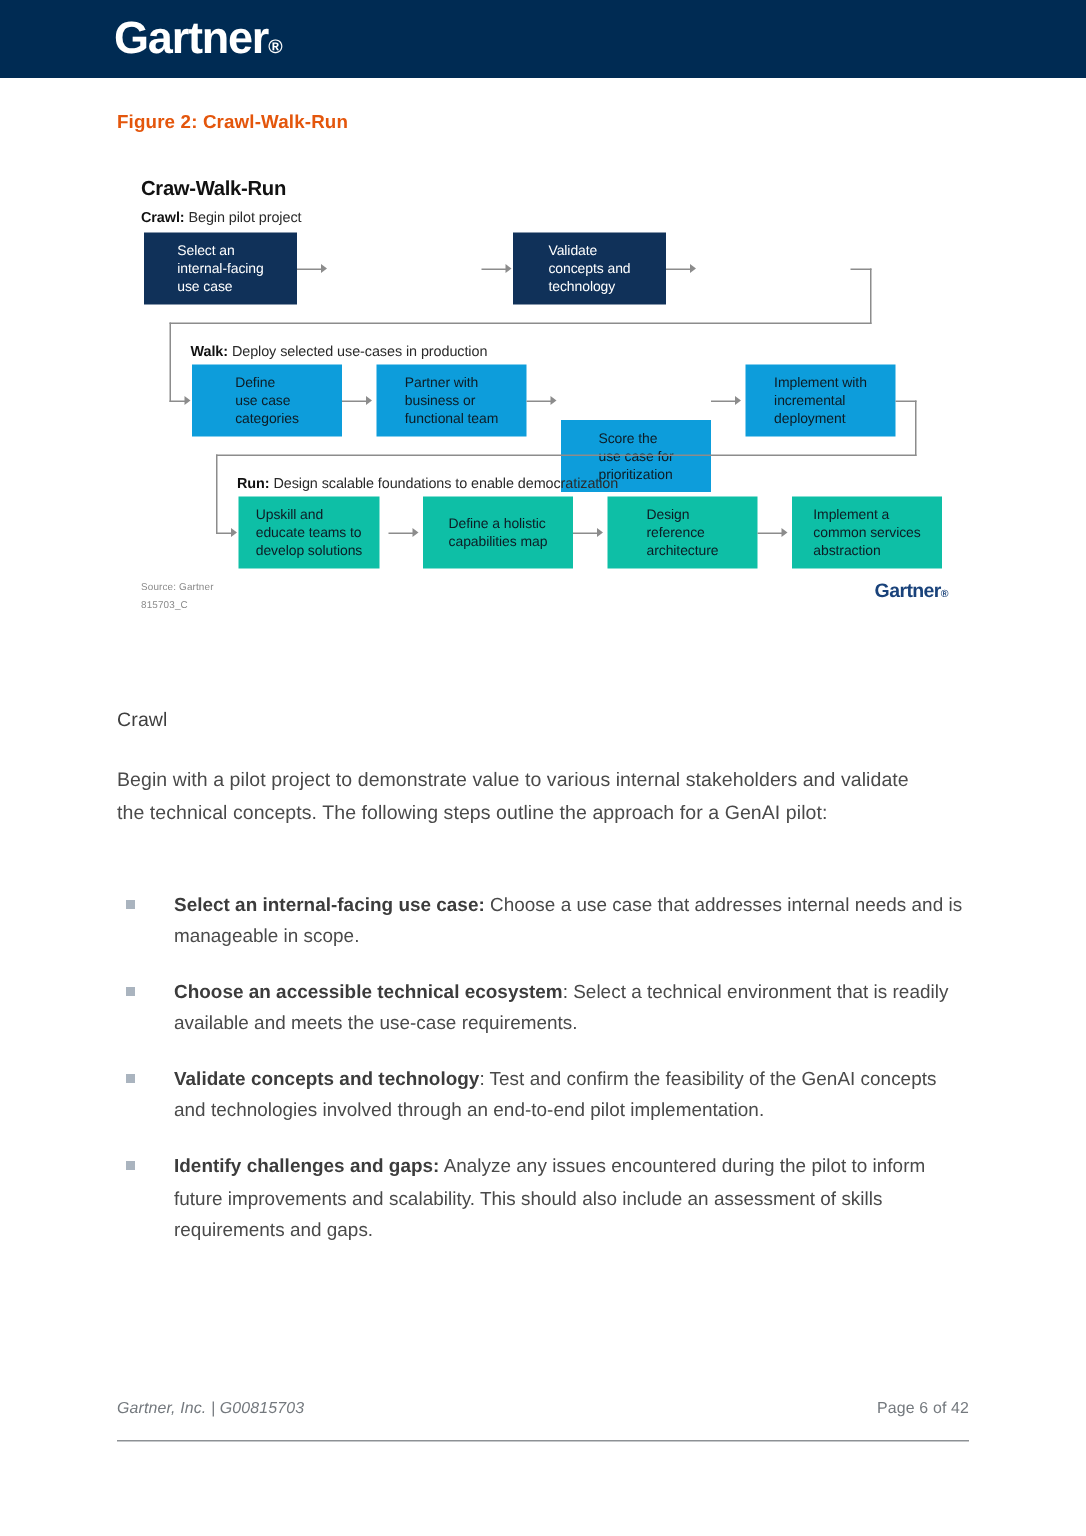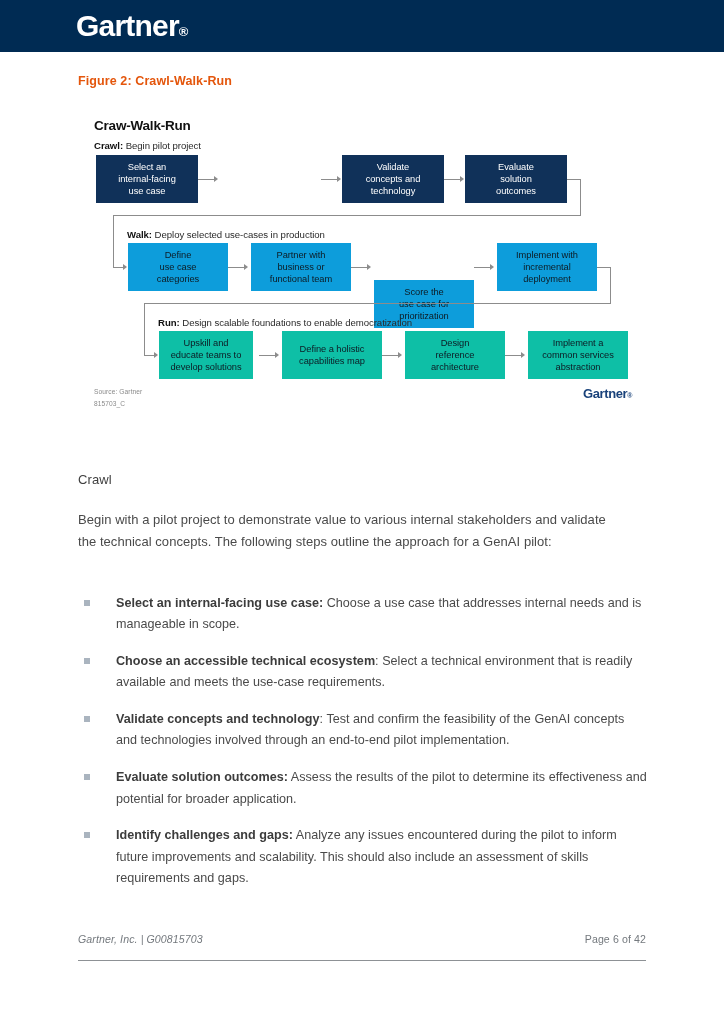--- a/index.html
+++ b/index.html
@@ -92,21 +92,21 @@
   .phase-label b {
     color: #111111;
     font-weight: bold;
   }
 
   .node {
     position: absolute;
     display: flex;
     align-items: center;
     justify-content: center;
-    text-align: center;
+    text-align: left;
     font-size: 9.3px;
     line-height: 12.2px;
     padding: 3px 0;
     box-sizing: border-box;
     letter-spacing: -0.05px;
   }
   .node.crawl { background: #103159; color: #ffffff; }
   .node.walk  { background: #0d9ddb; color: #0d1b24; }
   .node.run   { background: #0ebfa6; color: #0d1b24; }
 
@@ -234,21 +234,20 @@
   <div class="figure-caption">Figure 2: Crawl-Walk-Run</div>
 
   <div class="figure">
 
     <div class="figure-title">Craw-Walk-Run</div>
 
     <div class="phase-label" style="left:16px; top:32px;"><b>Crawl:</b><span> Begin pilot project</span></div>
 
     <div class="node crawl" style="left:18px;  top:47px; width:102px; height:48px;">Select an<br>internal-facing<br>use case</div>
     <div class="node crawl" style="left:264px; top:47px; width:102px; height:48px;">Validate<br>concepts and<br>technology</div>
-    <div class="node crawl" style="left:387px; top:47px; width:102px; height:48px;">Evaluate<br>solution<br>outcomes</div>
 
     <div class="arrow-h" style="left:120px; top:71px; width:17px;"></div>
     <div class="arrow-head" style="left:136px; top:68px;"></div>
     <div class="arrow-h" style="left:243px; top:71px; width:17px;"></div>
     <div class="arrow-head" style="left:259px; top:68px;"></div>
     <div class="arrow-h" style="left:366px; top:71px; width:17px;"></div>
     <div class="arrow-head" style="left:382px; top:68px;"></div>
 
     <div class="conn-seg" style="left:489px; top:71px; width:14px;  height:1px;"></div>
     <div class="conn-seg" style="left:502px; top:71px; width:1px;   height:37px;"></div>
@@ -309,23 +308,20 @@
     </div>
 
     <div class="bullet">
       <span class="marker"></span><span class="lead">Choose an accessible technical ecosystem</span><span>: Select a technical environment that is readily available and meets the use-case requirements.</span>
     </div>
 
     <div class="bullet">
       <span class="marker"></span><span class="lead">Validate concepts and technology</span><span>: Test and confirm the feasibility of the GenAI concepts and technologies involved through an end-to-end pilot implementation.</span>
     </div>
 
-    <div class="bullet">
-      <span class="marker"></span><span class="lead">Evaluate solution outcomes:</span><span> Assess the results of the pilot to determine its effectiveness and potential for broader application.</span>
-    </div>
 
     <div class="bullet">
       <span class="marker"></span><span class="lead">Identify challenges and gaps:</span><span> Analyze any issues encountered during the pilot to inform future improvements and scalability. This should also include an assessment of skills requirements and gaps.</span>
     </div>
 
   </div>
 
   <div class="footer-left">Gartner, Inc. | G00815703</div>
   <div class="footer-right">Page 6 of 42</div>
   <div class="footer-rule"></div>

